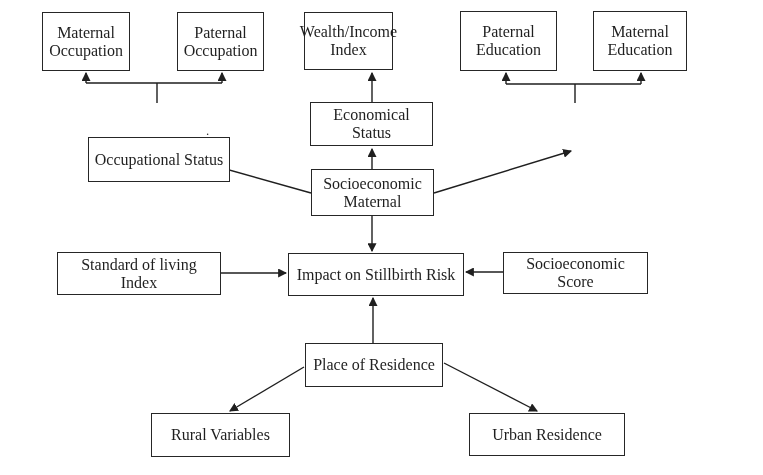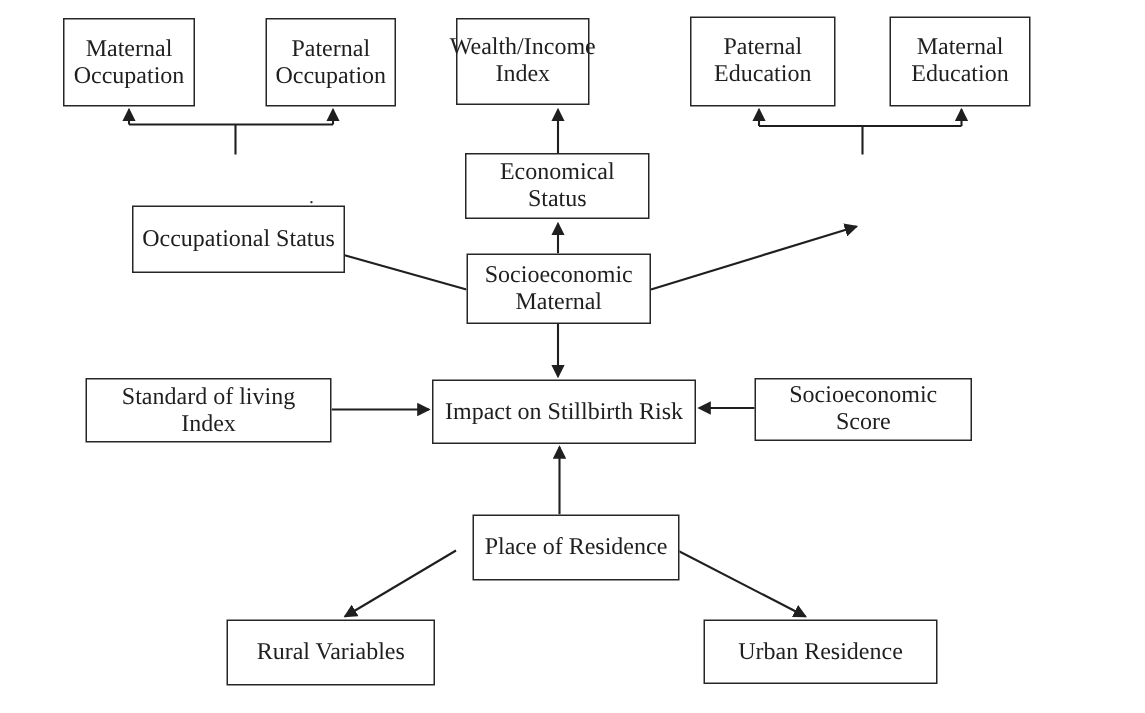--- a/index.html
+++ b/index.html
@@ -127,21 +127,21 @@
   </div>
 
   <div class="node" style="left:288px; top:253px; width:176px; height:43px;">
     <span class="lbl">Impact on Stillbirth Risk</span>
   </div>
 
   <div class="node" style="left:503px; top:252px; width:145px; height:42px;">
     <span class="lbl">Socioeconomic Score</span>
   </div>
 
-  <div class="node" style="left:315px; top:343px; width:138px; height:44px;">
+  <div class="node" style="left:305px; top:343px; width:138px; height:44px;">
     <span class="lbl">Place of Residence</span>
   </div>
 
   <div class="node" style="left:151px; top:413px; width:139px; height:44px;">
     <span class="lbl">Rural Variables</span>
   </div>
 
   <div class="node" style="left:469px; top:413px; width:156px; height:43px;">
     <span class="lbl">Urban Residence</span>
   </div>

